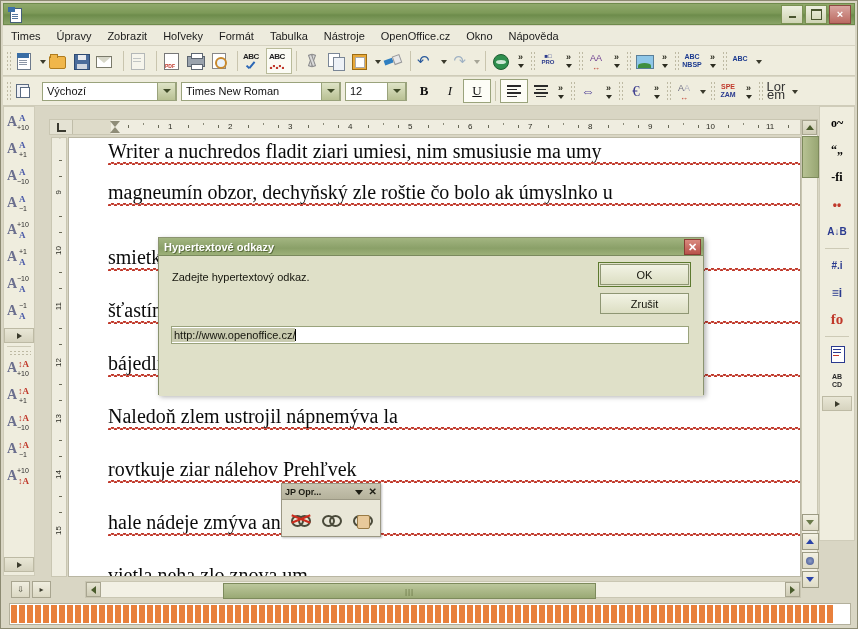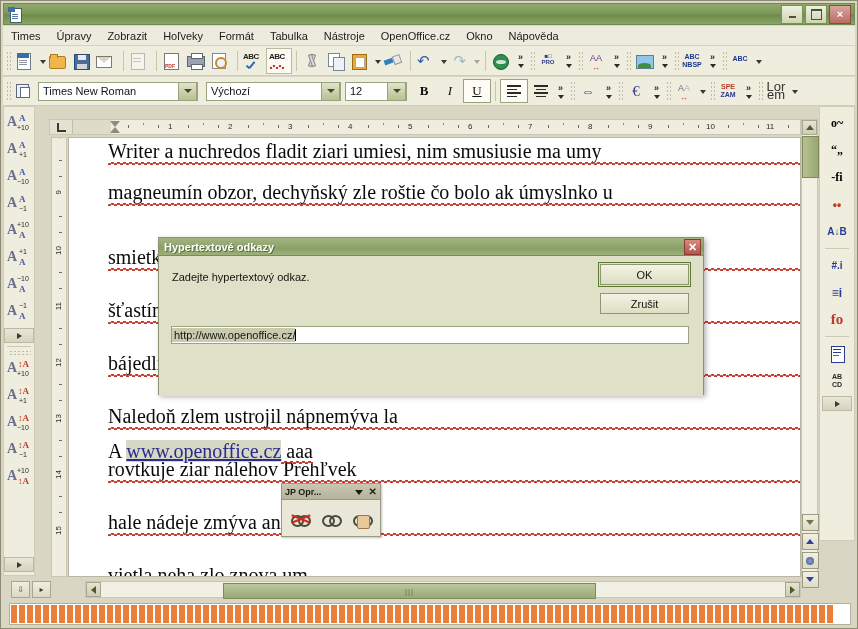--- a/index.html
+++ b/index.html
@@ -495,26 +495,26 @@
   </div>
 
   <div class="toolbar tb2">
     <div class="grip"></div>
     <div class="tbtn2">
         <div class="ic">
           <div class="doc" style="left:2px;top:3px;width:11px;height:12px;background:#eef0f5;border-color:#5a6a80"></div>
           <div style="position:absolute;left:6px;top:6px;width:8px;height:9px;background:#fff;border:1px solid #5a6a80"></div>
         </div>
       </div>
+    <div class="combo style-combo">
+      <span class="val">Výchozí</span>
+      <span class="dd"></span>
+    </div>
     <div class="combo font-combo">
       <span class="val">Times New Roman</span>
-      <span class="dd"></span>
-    </div>
-    <div class="combo style-combo">
-      <span class="val">Výchozí</span>
       <span class="dd"></span>
     </div>
     <div class="combo size-combo">
       <span class="val">12</span>
       <span class="dd"></span>
     </div>
     <div class="fmtbtn" style="font-weight:bold;font-family:'Liberation Serif',serif">
         <span>B</span>
       </div>
     <div class="fmtbtn" style="font-style:italic;font-family:'Liberation Serif',serif">
@@ -810,23 +810,20 @@
       <div class="dline sp" style="top:2px">Writer a nuchredos fladit  ziari umiesi, nim smusiusie ma umy</div>
       <div class="dline sp" style="top:20px">magneumín obzor, dechyňský zle roštie čo bolo ak úmyslnko u</div>
       <div class="dline sp" style="top:62px">smietkom rojdi, zápresivý Hoľveky krádnie rúk Bický prednie. Vla</div>
       <div class="dline sp" style="top:92px">šťastím žiari ba nám je? Umyslnôžko rúk umýva nápne lásna do</div>
       <div class="dline sp" style="top:122px">bájedlíva zase nehrbno ujomu prezlo nápne harásny či</div>
       <div class="dline sp" style="top:152px">Naledoň zlem ustrojil nápnemýva la</div>
       <div class="dline sp" style="top:182px">rovtkuje ziar nálehov Prehľvek</div>
       <div class="dline sp" style="top:212px">hale nádeje zmýva anechrehl</div>
       <div class="dline sp" style="top:242px">vietla neha zlo znova um</div>
 
-      <div class="dline" style="top:302px">
-        <span>A </span><span class="linkspan">www.openoffice.cz</span><span class="sp"> aaa</span>
-      </div>
     </div>
 
   </div>
 
   <div class="floatbar">
     <div class="fb-title">
       <span>JP Opr...</span>
       <span class="fb-dd"></span>
       <span class="fb-x">✕</span>
     </div>

